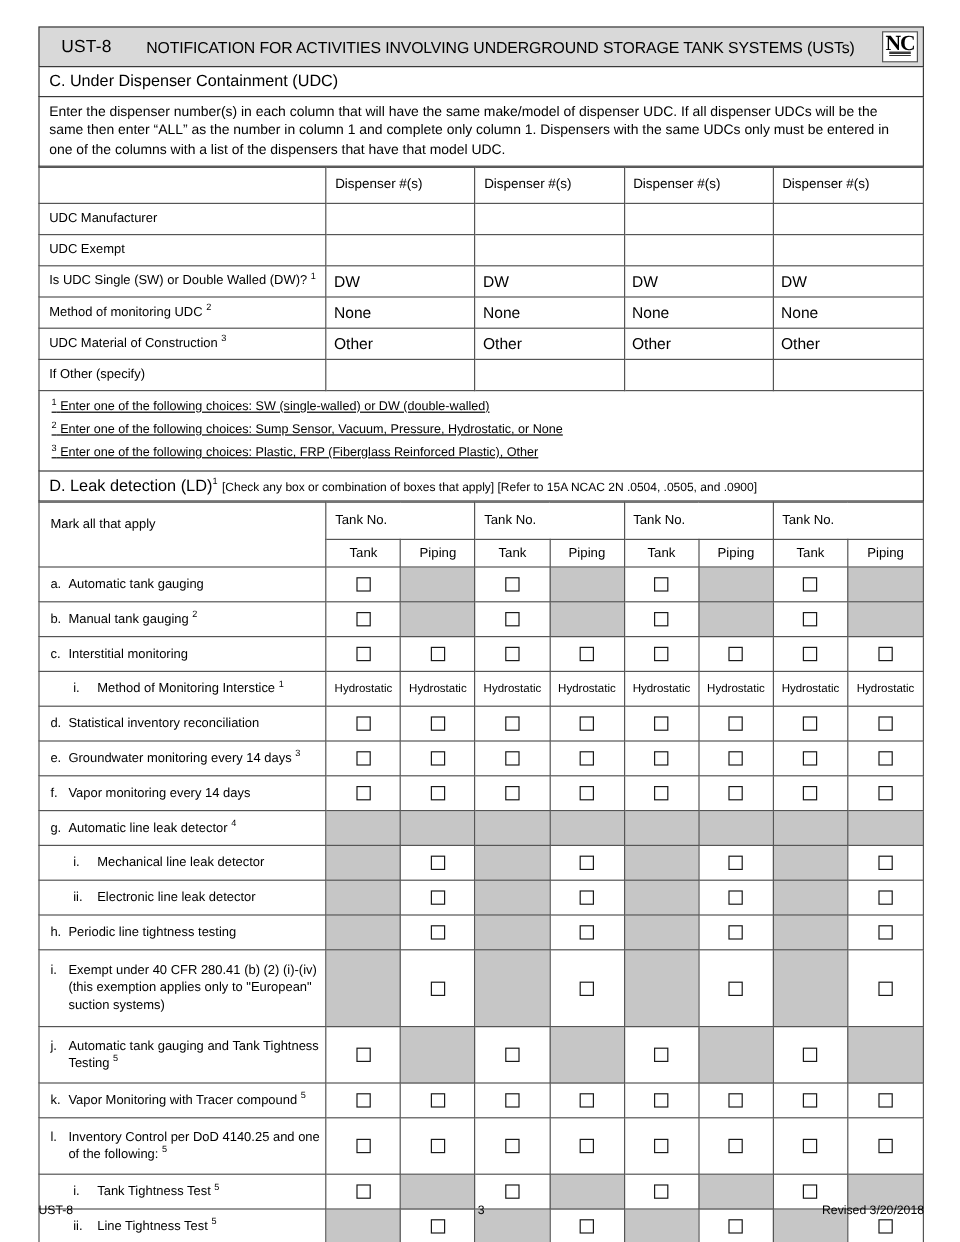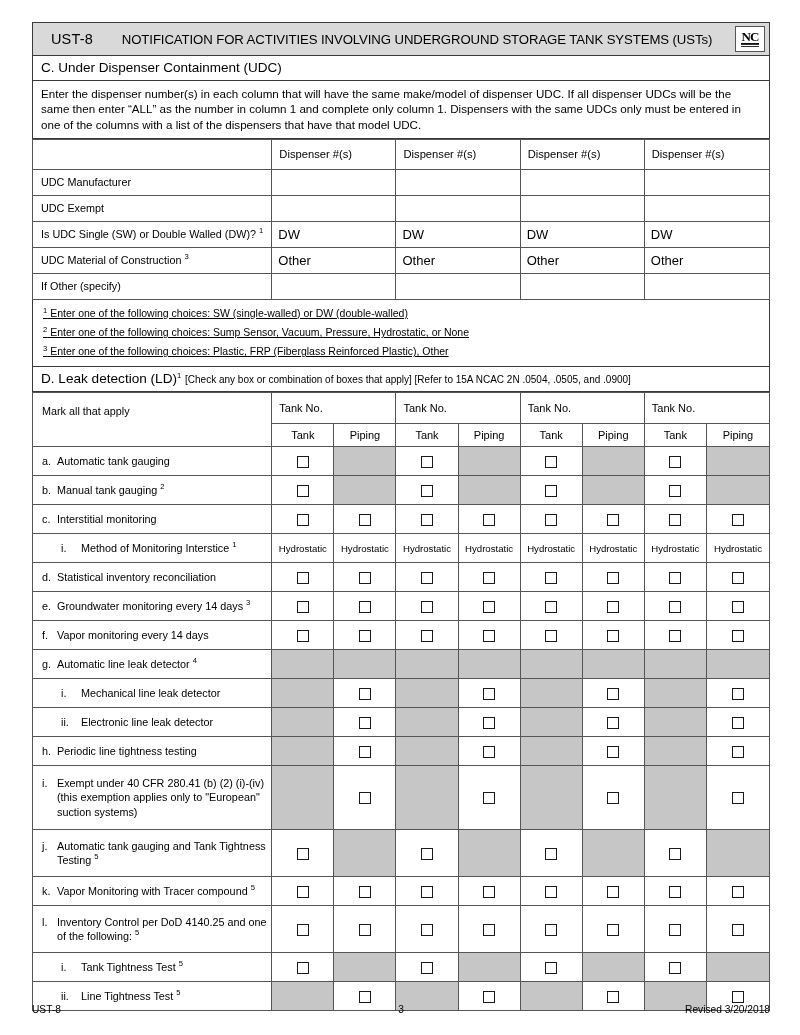--- a/index.html
+++ b/index.html
@@ -52,21 +52,21 @@
     border: 1px solid #555;
     display: flex;
     flex-direction: column;
     align-items: center;
     justify-content: center;
     box-sizing: border-box;
   }
   .nc-logo .nc-text {
     font-family: "Liberation Serif", serif;
     font-weight: bold;
-    font-size: 13px;
+    font-size: 18px;
     line-height: 11px;
     letter-spacing: -1px;
   }
   .nc-logo .nc-sub {
     width: 18px;
     border-top: 1px solid #111;
     margin-top: 1px;
     height: 3px;
     background:
       repeating-linear-gradient(to bottom, #333 0 1px, transparent 1px 2px);
@@ -266,20 +266,27 @@
           <td class="udc-val"></td>
           <td class="udc-val"></td>
           <td class="udc-val"></td>
         </tr>
         <tr>
           <td class="udc-lbl">Is UDC Single (SW) or Double Walled (DW)? <sup>1</sup></td>
           <td class="udc-val">DW</td>
           <td class="udc-val">DW</td>
           <td class="udc-val">DW</td>
           <td class="udc-val">DW</td>
+        </tr>
+        <tr>
+          <td class="udc-lbl">Method of monitoring UDC <sup>2</sup></td>
+          <td class="udc-val">None</td>
+          <td class="udc-val">None</td>
+          <td class="udc-val">None</td>
+          <td class="udc-val">None</td>
         </tr>
         <tr>
           <td class="udc-lbl">UDC Material of Construction <sup>3</sup></td>
           <td class="udc-val">Other</td>
           <td class="udc-val">Other</td>
           <td class="udc-val">Other</td>
           <td class="udc-val">Other</td>
         </tr>
         <tr>
           <td class="udc-lbl">If Other (specify) </td>

